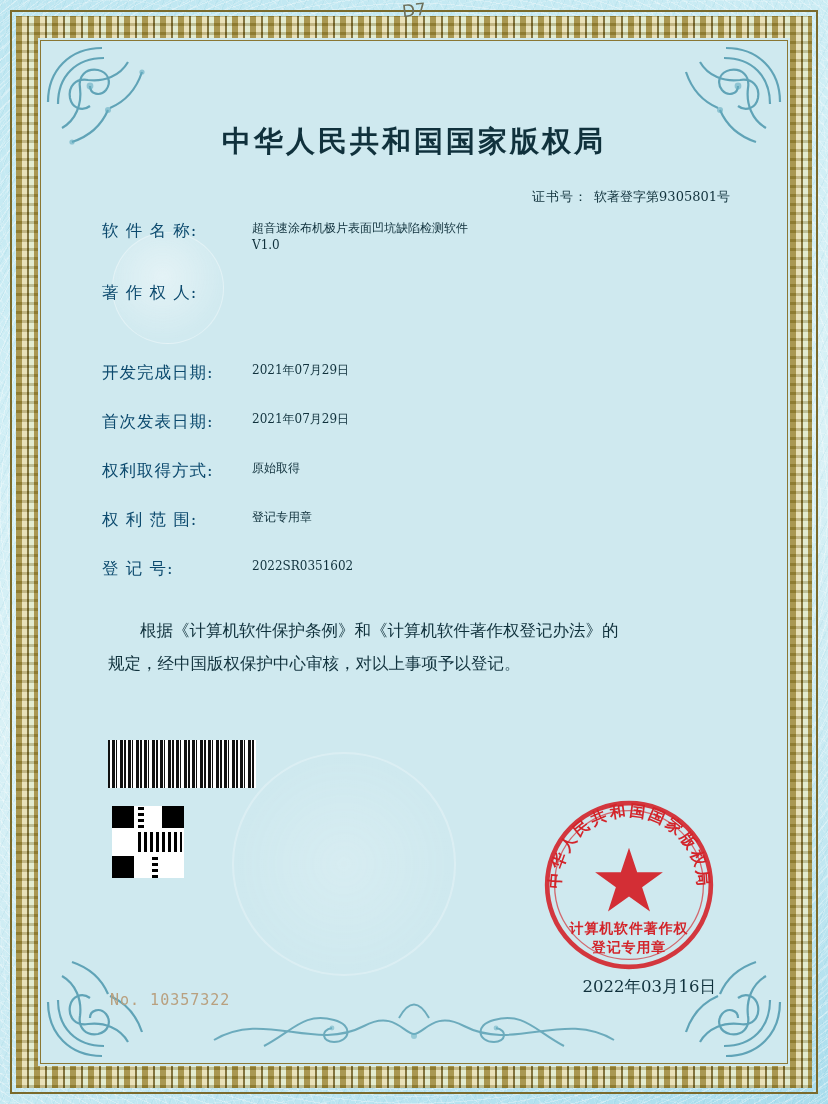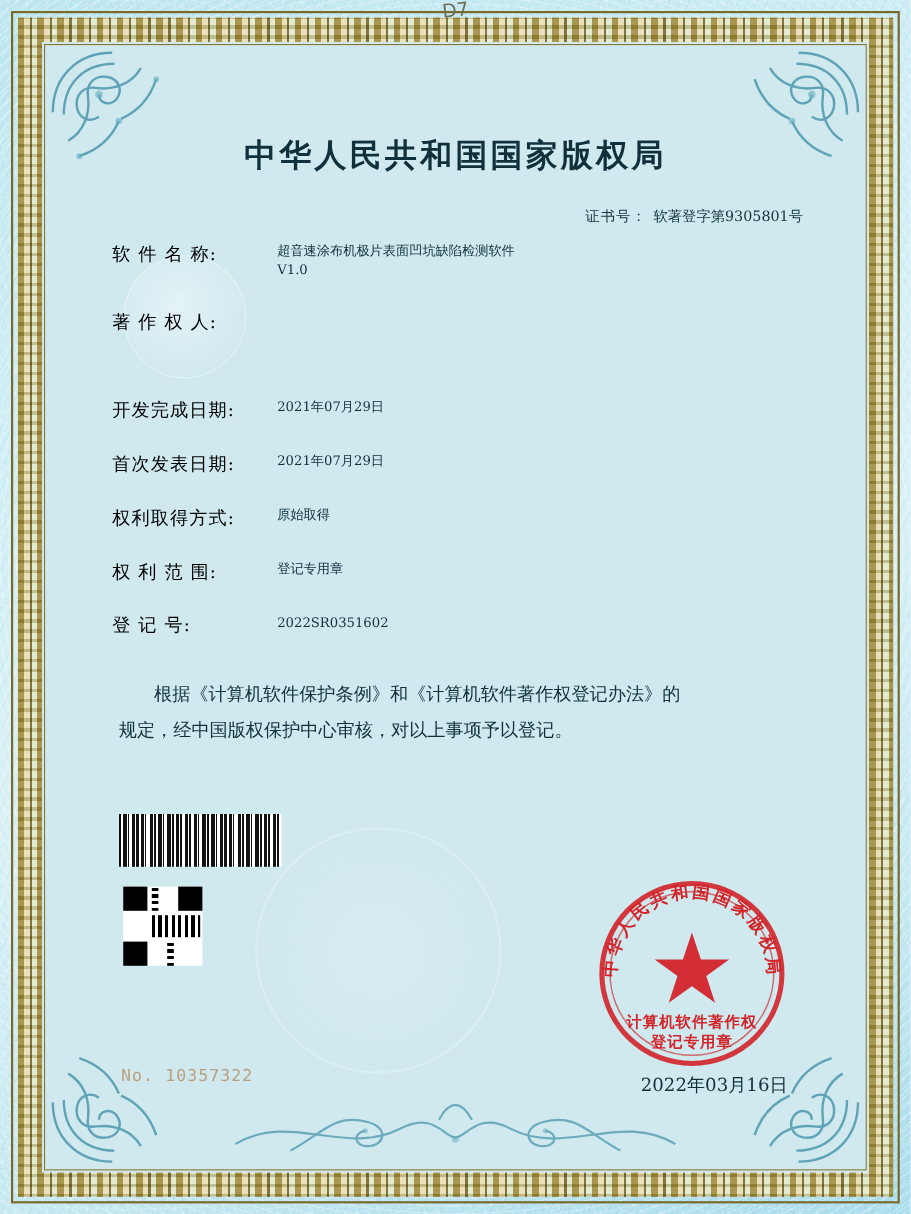--- a/index.html
+++ b/index.html
@@ -164,21 +164,21 @@
   }
   .field-row {
     display: flex;
     align-items: flex-start;
     margin-bottom: 7px;
   }
   .field-label {
     width: 150px;
     flex: none;
     font-size: 16.5px;
-    color: #000000;
+    color: #0c4a6e;
     font-family: "DejaVu Serif", "Liberation Serif", serif;
     letter-spacing: 1px;
   }
   .field-value {
     font-size: 12px;
     color: #10313c;
     font-family: "DejaVu Serif", "Liberation Serif", serif;
     line-height: 1.45;
   }
   .gap-lg { height: 46px; }
@@ -239,21 +239,21 @@
     bottom: 126px;
     width: 186px;
     height: 186px;
   }
   .seal svg { width: 100%; height: 100%; }
 
   
   .footer-no {
     position: absolute;
     left: 110px;
-    bottom: 117px;
+    bottom: 95px;
     font-size: 15px;
     color: #b9a07f;
     font-family: "DejaVu Sans Mono", "Liberation Mono", monospace;
     letter-spacing: 1px;
   }
   .footer-date {
     position: absolute;
     right: 112px;
     bottom: 106px;
     font-size: 16.5px;

